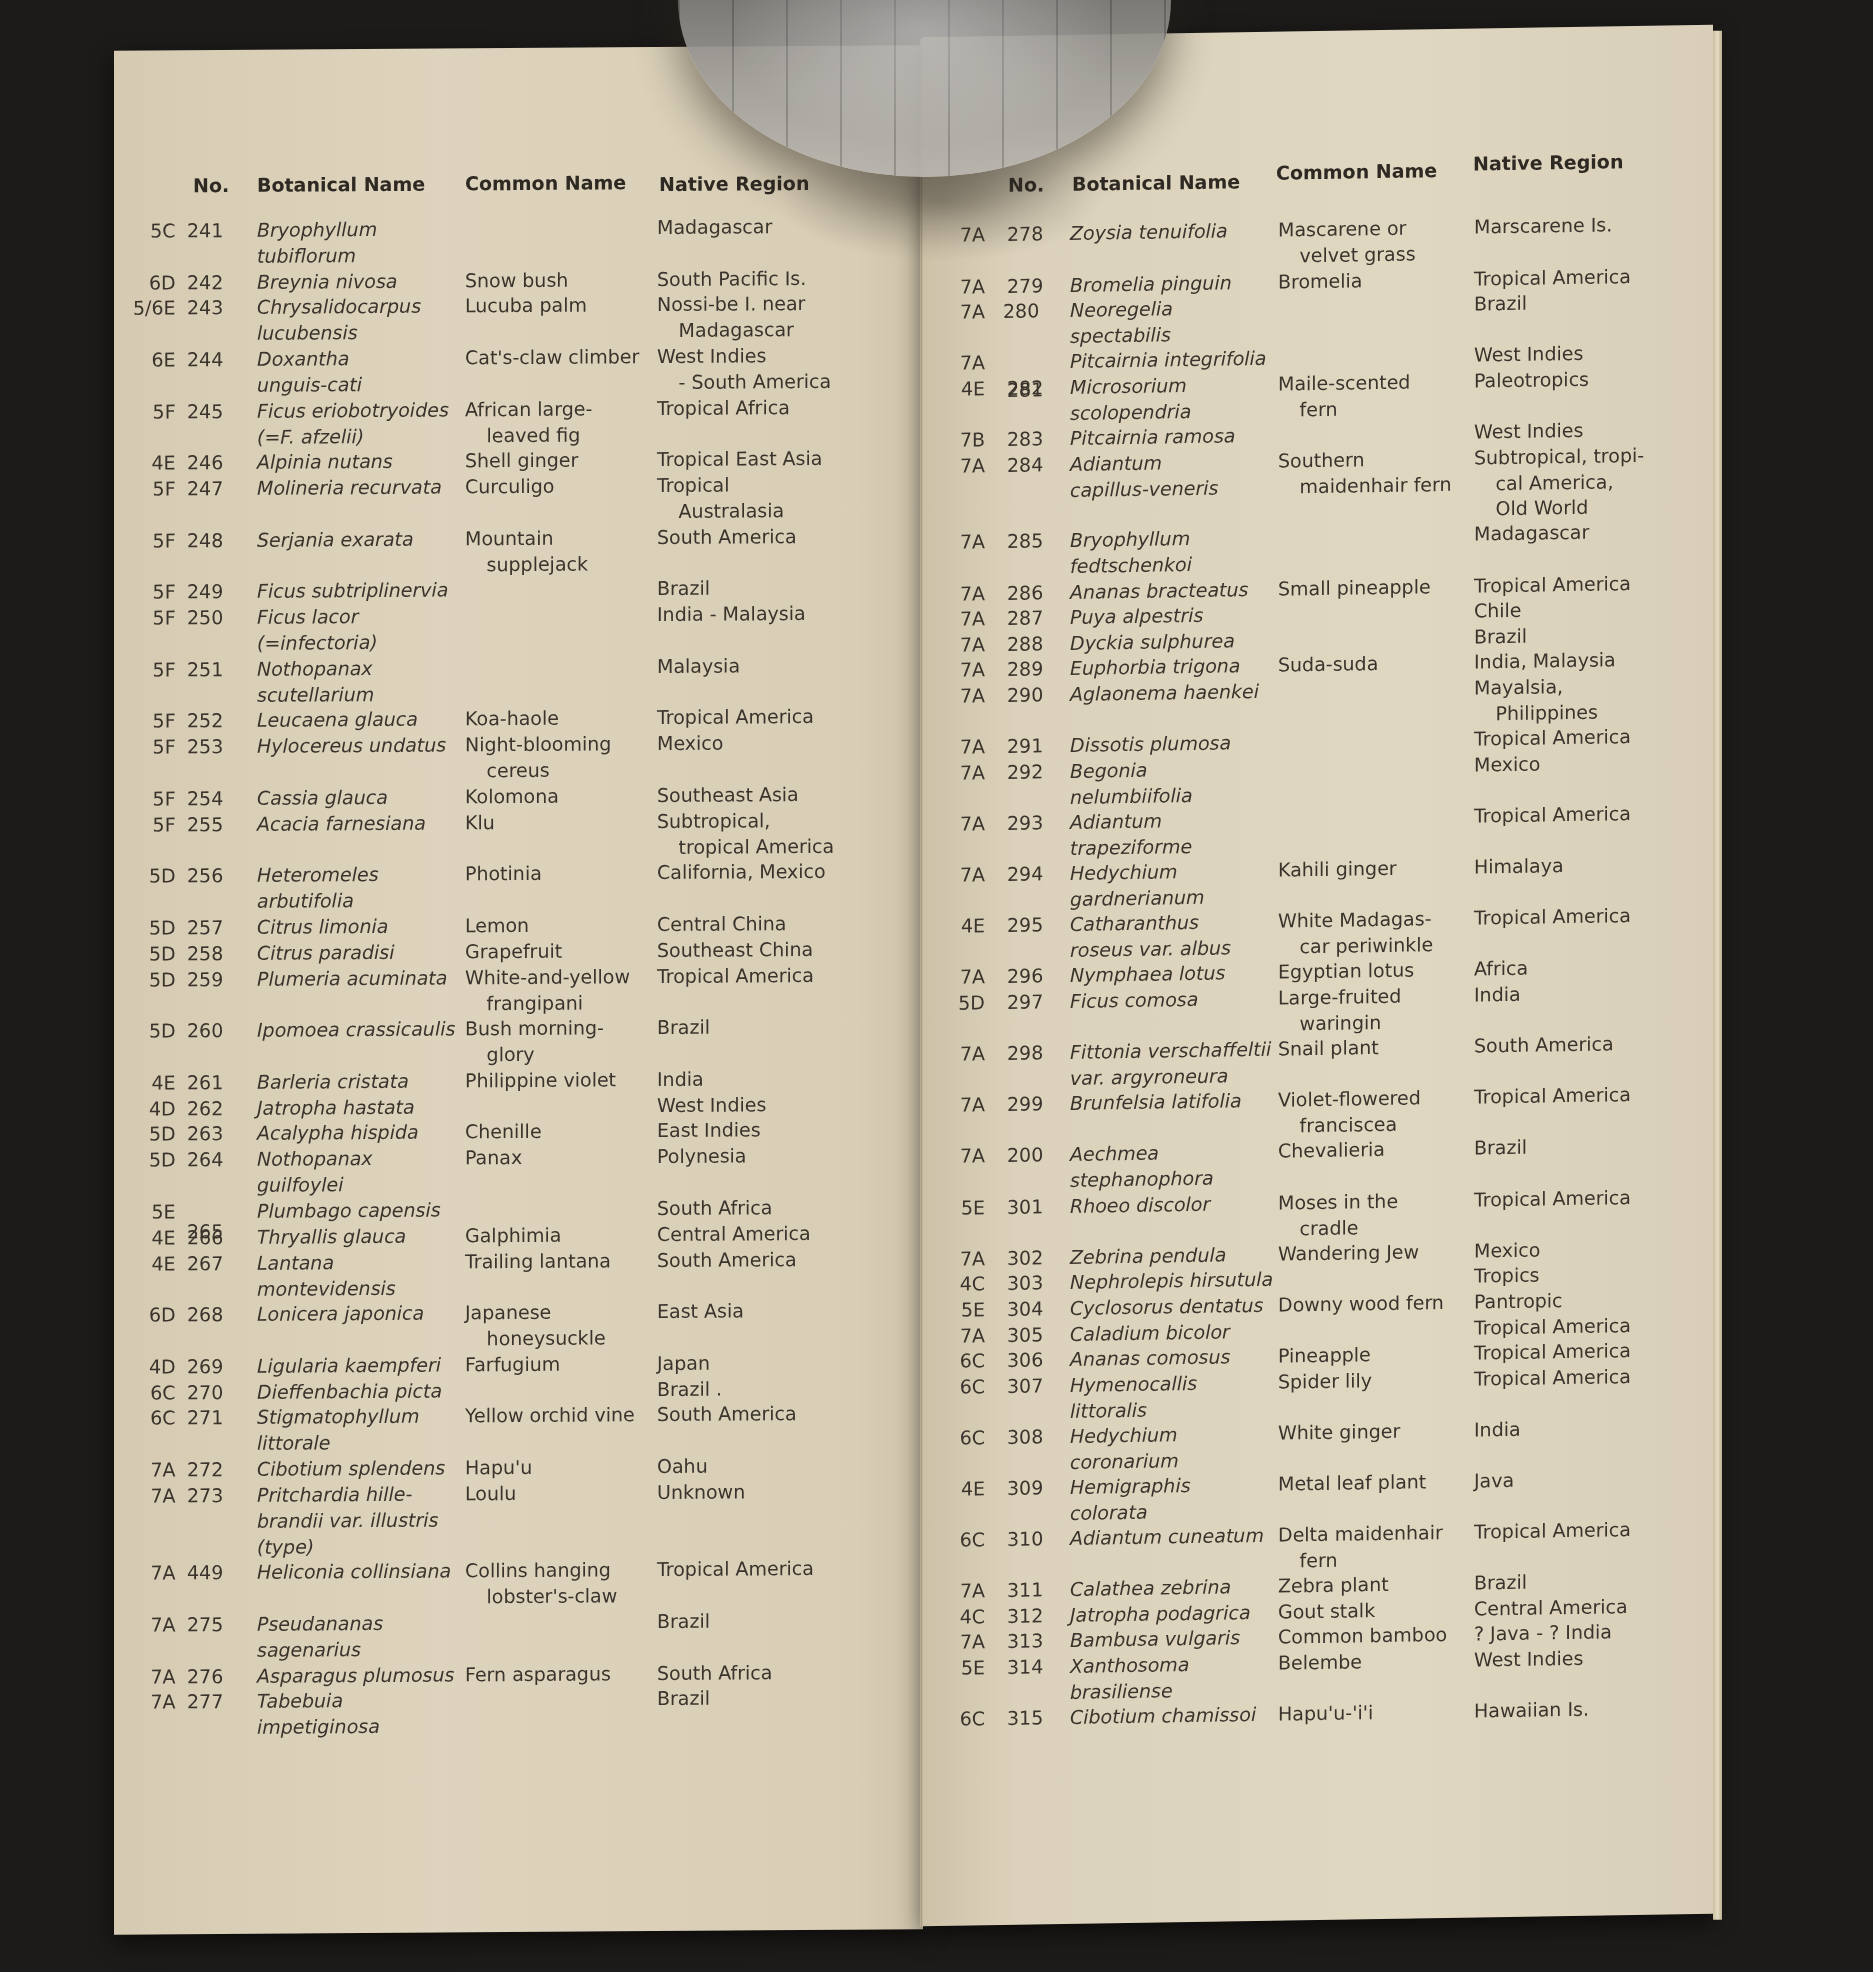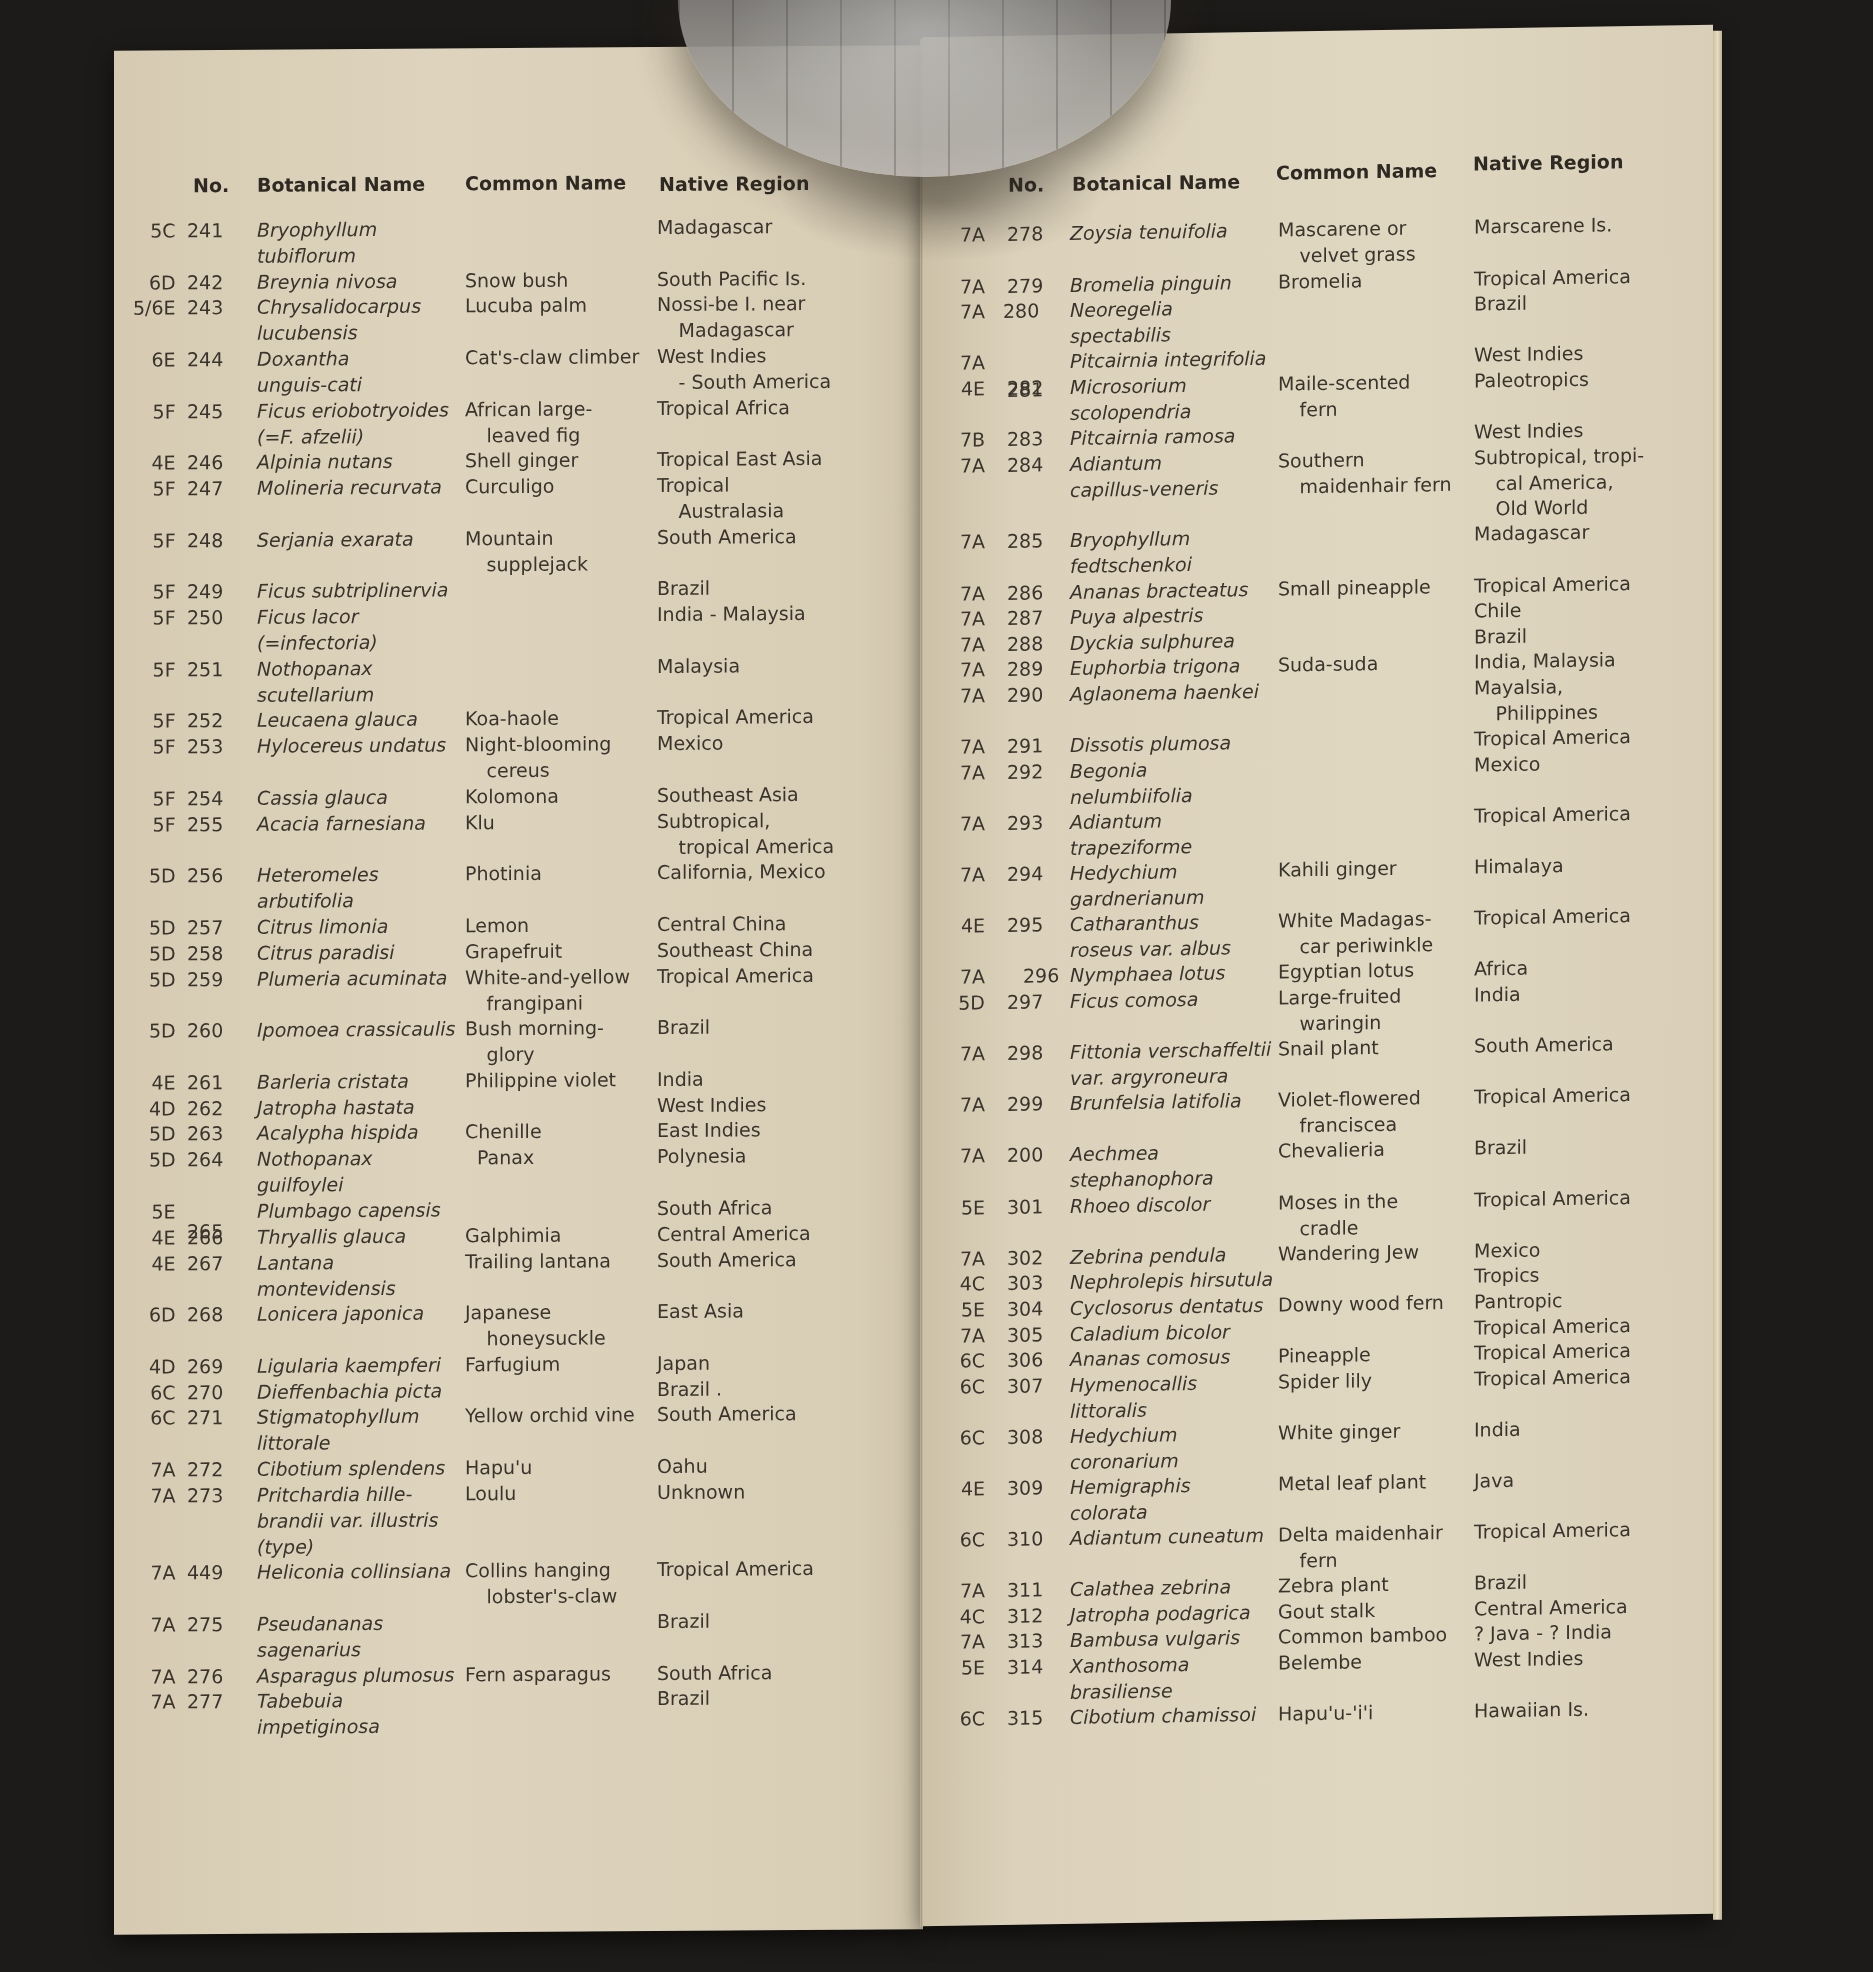--- a/index.html
+++ b/index.html
@@ -235,21 +235,21 @@
           <div class="cell " style="left: 73px;">263</div>
           <div class="cell bot" style="left: 143px; top: 0px;">Acalypha hispida</div>
           <div class="cell " style="left: 351px; top: 0px;">Chenille</div>
           <div class="cell " style="left: 543px; top: 0px;">East Indies</div>
         </div>
         <div class="row" style="top: 1097px; height: 52px;">
           <div class="cell zone" style="left: -15.4px; width: 77px;">5D</div>
           <div class="cell " style="left: 73px;">264</div>
           <div class="cell bot" style="left: 143px; top: 0px;">Nothopanax</div>
           <div class="cell bot" style="left: 143px; top: 26px;">guilfoylei</div>
-          <div class="cell " style="left: 351px; top: 0px; margin-left: 12px;">Panax</div>
+          <div class="cell " style="left: 351px; top: 0px;">Panax</div>
           <div class="cell " style="left: 543px; top: 0px;">Polynesia</div>
         </div>
         <div class="row" style="top: 1149px; height: 26px;">
           <div class="cell zone" style="left: -15.4px; width: 77px;">5E</div>
           <div class="cell " style="left: 73px; margin-top: 20px;">265</div>
           <div class="cell bot" style="left: 143px; top: 0px;">Plumbago capensis</div>
           <div class="cell " style="left: 543px; top: 0px;">South Africa</div>
         </div>
         <div class="row" style="top: 1175px; height: 26px;">
           <div class="cell zone" style="left: -15.4px; width: 77px;">4E</div>
@@ -478,21 +478,21 @@
           <div class="cell zone" style="left: 0px; width: 63px;">4E</div>
           <div class="cell " style="left: 85px;">295</div>
           <div class="cell bot" style="left: 148px; top: 0px;">Catharanthus</div>
           <div class="cell bot" style="left: 148px; top: 25.6px;">roseus var. albus</div>
           <div class="cell " style="left: 356px; top: 0px;">White Madagas-</div>
           <div class="cell  cont" style="left: 356px; top: 25.6px;">car periwinkle</div>
           <div class="cell " style="left: 552px; top: 0px;">Tropical America</div>
         </div>
         <div class="row" style="top: 928px; height: 25.6px;">
           <div class="cell zone" style="left: 0px; width: 63px;">7A</div>
-          <div class="cell " style="left: 101px;">296</div>
+          <div class="cell " style="left: 85px;">296</div>
           <div class="cell bot" style="left: 148px; top: 0px;">Nymphaea lotus</div>
           <div class="cell " style="left: 356px; top: 0px;">Egyptian lotus</div>
           <div class="cell " style="left: 552px; top: 0px;">Africa</div>
         </div>
         <div class="row" style="top: 954px; height: 51px;">
           <div class="cell zone" style="left: 0px; width: 63px;">5D</div>
           <div class="cell " style="left: 85px;">297</div>
           <div class="cell bot" style="left: 148px; top: 0px;">Ficus comosa</div>
           <div class="cell " style="left: 356px; top: 0px;">Large-fruited</div>
           <div class="cell  cont" style="left: 356px; top: 25.6px;">waringin</div>

